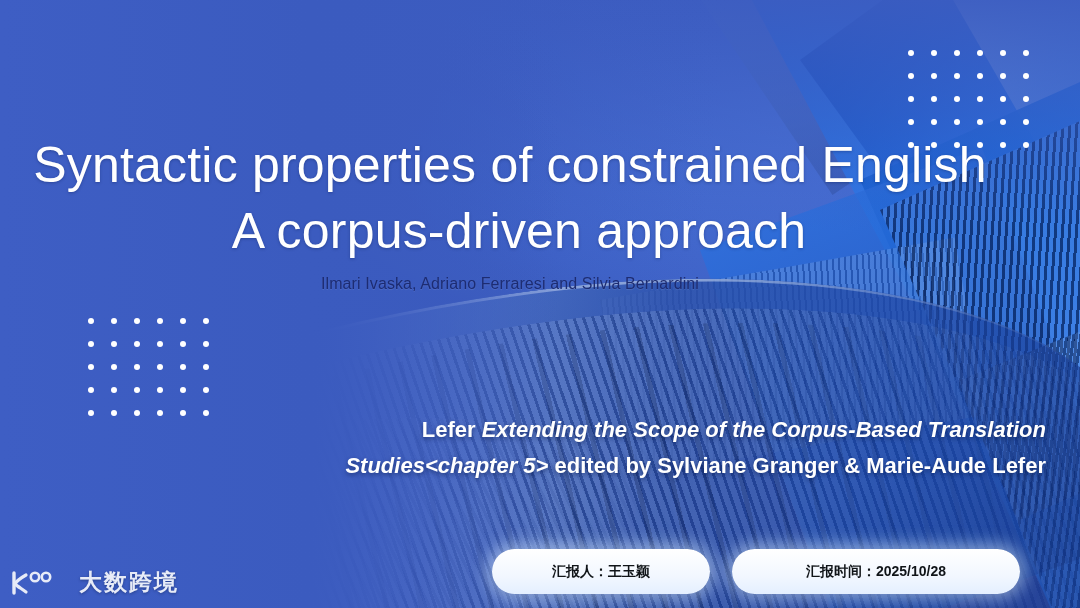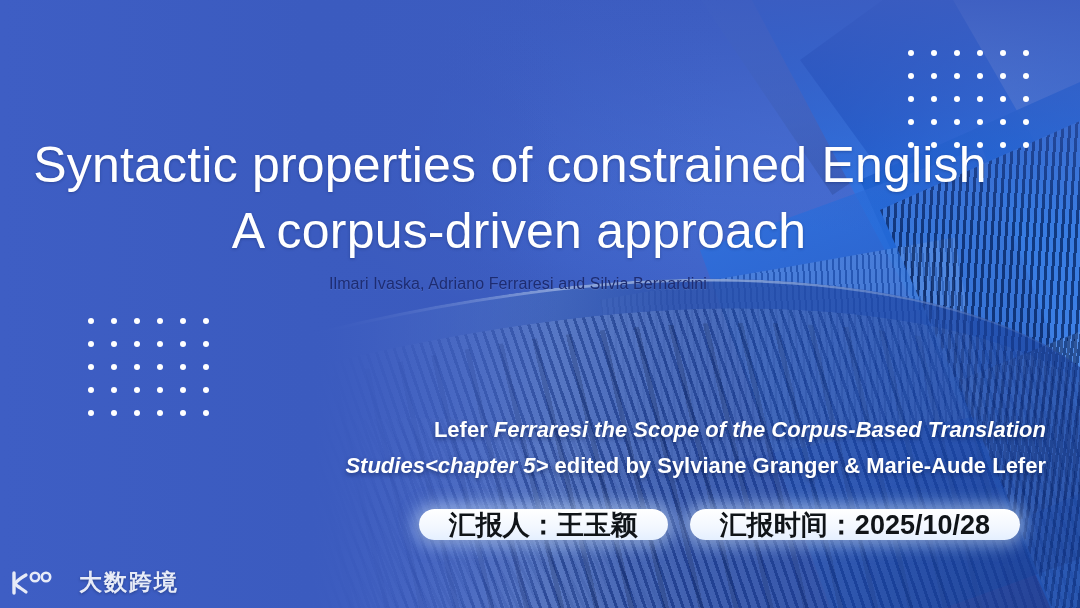--- a/index.html
+++ b/index.html
@@ -204,21 +204,21 @@
     font-size:50px;
     font-weight:400;
     line-height:1.32;
     letter-spacing:.2px;
     white-space:nowrap;
     text-shadow:0 1px 3px rgba(12,28,80,.35);
   }
   .title-line.l2{ padding-left:18px; }
 
   .authors{
-    position:absolute;left:8px;top:275px;width:1020px;
+    position:absolute;left:0;top:275px;width:1020px;
     text-align:center;
     color:#1d2c72;
     font-size:16px;
     font-weight:400;
     letter-spacing:.1px;
     text-shadow:0 1px 1px rgba(255,255,255,.10);
   }
 
   .citation{
     position:absolute;right:34px;top:412px;
@@ -232,32 +232,33 @@
   }
   .citation .it{font-style:italic;}
 
   
   .pill-row{
     position:absolute;left:0;top:509px;width:1020px;
     display:flex;justify-content:flex-end;gap:22px;
     padding-right:0;
   }
   .pill{
-    height:31px;
+    height:45px;
     min-width:218px;
     padding:0 30px;
     border-radius:24px;
     background:linear-gradient(180deg,#ffffff 0%,#f2f7ff 60%,#e4efff 100%);
     box-shadow:0 0 16px 5px rgba(205,228,255,.55),
                0 2px 6px rgba(14,32,88,.25);
     display:flex;align-items:center;justify-content:center;
     color:#101418;
-    font-size:27px;
+    font-size:14px;
     font-weight:bold;
     white-space:nowrap;
+    margin-top:40px;
   }
   .pill.wide{min-width:288px;}
 
   
   .watermark{
     position:absolute;left:10px;bottom:10px;
     display:flex;align-items:center;gap:23px;
     opacity:.88;
   }
   .wm-mark{width:46px;height:26px;display:block;}
@@ -366,21 +367,21 @@
     </div>
 
   <div class="title-block">
     <div class="title-line l1">Syntactic properties of constrained English</div>
     <div class="title-line l2">A corpus-driven approach</div>
   </div>
 
   <div class="authors">Ilmari Ivaska, Adriano Ferraresi and Silvia Bernardini</div>
 
   <div class="citation">
-    <span>Lefer </span><span class="it">Ferraresi the Scope of the Corpus-Based Translation</span><br>
+    <span>Lefer </span><span class="it">Extending the Scope of the Corpus-Based Translation</span><br>
     <span class="it">Studies&lt;chapter 5&gt;</span><span> edited by Sylviane Granger &amp; Marie-Aude Lefer</span>
   </div>
 
   <div class="pill-row">
     <div class="pill">汇报人：王玉颖</div>
     <div class="pill wide">汇报时间：2025/10/28</div>
   </div>
 
   <div class="watermark">
     <svg class="wm-mark" viewBox="0 0 46 26" aria-hidden="true">

